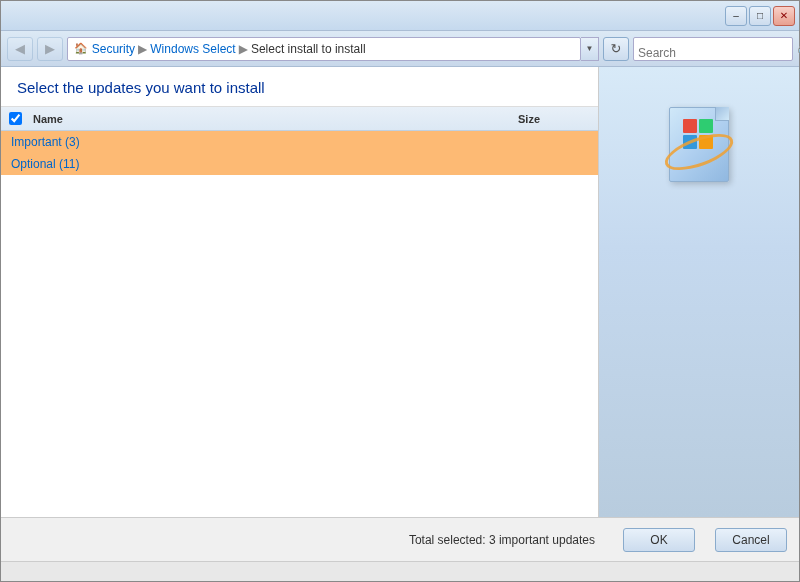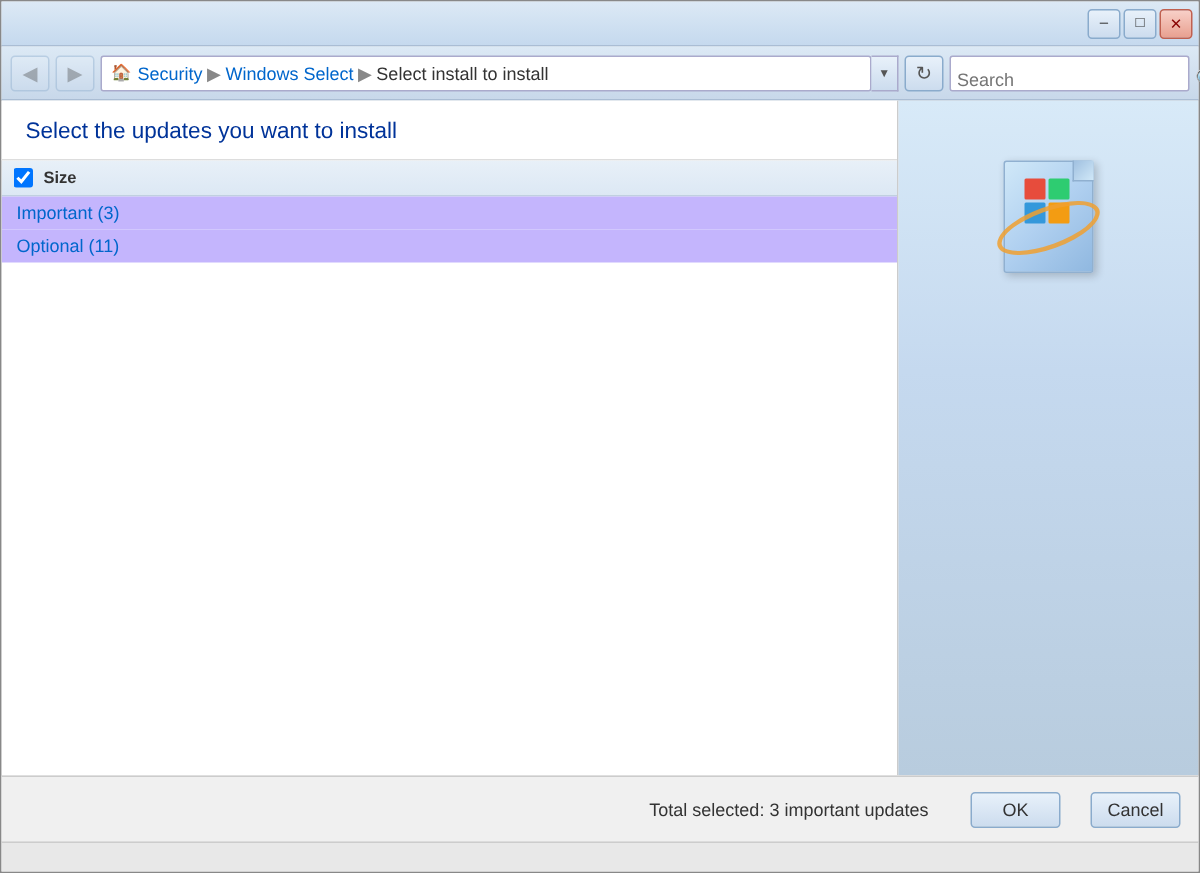--- a/index.html
+++ b/index.html
@@ -220,21 +220,21 @@
       width: 13px;
       height: 13px;
       cursor: pointer;
     }
 
     .group-row {
       padding: 4px 10px;
       font-size: 12px;
       color: #0066cc;
       cursor: pointer;
-      background: #c4b5fd;
+      background: #fdba74;
     }
 
     
     .right-panel {
       width: 200px;
       background: linear-gradient(to bottom, #d8eaf8 0%, #c5d9ef 40%, #b8ccde 100%);
       display: flex;
       align-items: flex-start;
       justify-content: center;
       padding-top: 30px;
@@ -310,21 +310,21 @@
       padding: 0 12px;
       gap: 20px;
       flex-shrink: 0;
     }
     .status-text {
       font-size: 12px;
       color: #333;
       margin-right: 8px;
     }
     .action-btn {
-      width: 60px;
+      width: 72px;
       height: 24px;
       border: 1px solid #8aabcc;
       border-radius: 3px;
       background: linear-gradient(to bottom, #e8f1fa, #ccdcee);
       font-size: 12px;
       color: #333;
       cursor: pointer;
       display: flex;
       align-items: center;
       justify-content: center;
@@ -386,20 +386,21 @@
       <div class="panel-header">
         <div class="panel-title">Select the updates you want to install</div>
       </div>
 
       <div class="updates-table">
 
         <div class="table-header">
           <div class="col-check">
             <input type="checkbox" class="header-checkbox" checked="" style="">
           </div>
+          <div class="col-name">Name</div>
           <div class="col-size">Size</div>
         </div>
 
         <div class="group-row">Important (3)</div>
         <div class="group-row">Optional (11)</div>
       </div>
     </div>
 
     <div class="right-panel">
       <div class="wu-logo">

